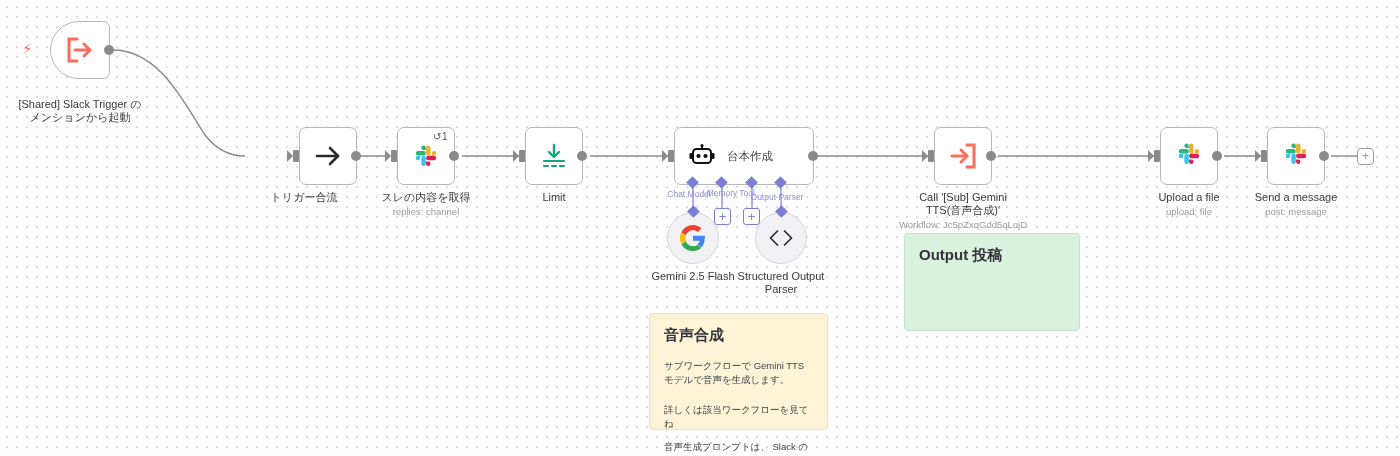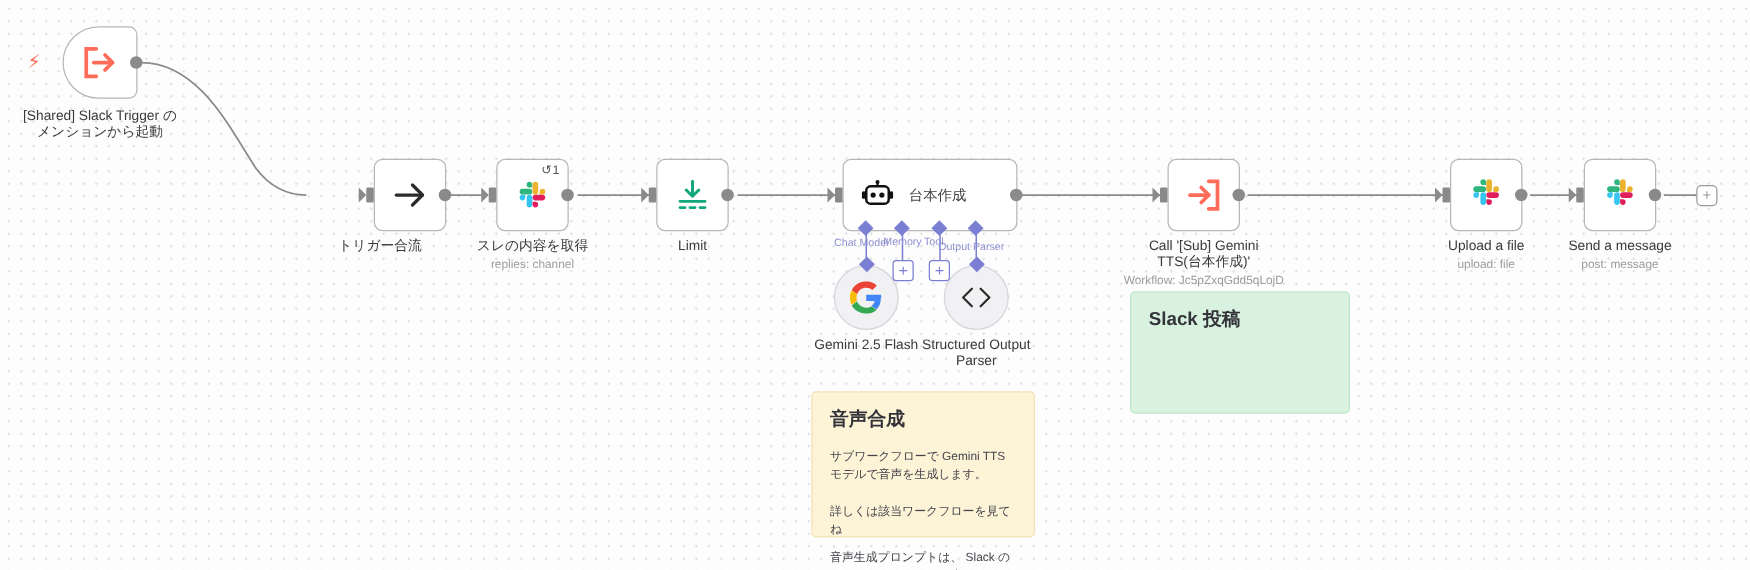--- a/index.html
+++ b/index.html
@@ -140,21 +140,21 @@
   <div class="node" style="left:50px; top:21px;">
     <span class="bolt" style="left:-28px; top:19px;">⚡</span>
     <div class="nbox trigger">
       <svg width="30" height="28" viewBox="0 0 30 28">
         <path d="M12,3 L4,3 L4,25 L12,25" stroke="#ff6d5a" stroke-width="3" fill="none" stroke-linecap="round"></path>
         <line x1="10" y1="14" x2="25" y2="14" stroke="#ff6d5a" stroke-width="3" stroke-linecap="round"></line>
         <polyline points="19,8 25,14 19,20" stroke="#ff6d5a" stroke-width="3" fill="none" stroke-linecap="round" stroke-linejoin="round"></polyline>
       </svg>
       <span class="port-out"></span>
     </div>
-    <div class="caption wrap" style="top:66px;">
+    <div class="caption wrap" style="top:77px;">
       <span>[Shared] Slack Trigger の</span><br>
       <span>メンションから起動</span>
     </div>
   </div>
 
   <div class="node" style="left:251px; top:127px;padding-left:48px;">
     <div class="nbox">
       <span class="port-in"></span>
       <svg width="30" height="24" viewBox="0 0 30 24">
         <line x1="4" y1="12" x2="25" y2="12" stroke="#2b2b2b" stroke-width="2.6" stroke-linecap="round"></line>
@@ -260,21 +260,21 @@
       <span class="port-in"></span>
       <svg width="30" height="28" viewBox="0 0 30 28">
         <line x1="4" y1="14" x2="19" y2="14" stroke="#ff6d5a" stroke-width="3" stroke-linecap="round"></line>
         <polyline points="13,8 19,14 13,20" stroke="#ff6d5a" stroke-width="3" fill="none" stroke-linecap="round" stroke-linejoin="round"></polyline>
         <path d="M19,3 L26,3 L26,25 L19,25" stroke="#ff6d5a" stroke-width="3" fill="none" stroke-linecap="round"></path>
       </svg>
       <span class="port-out"></span>
     </div>
     <div class="caption wrap">
       <span>Call '[Sub] Gemini</span><br>
-      <span>TTS(台本作成)'</span>
+      <span>TTS(音声合成)'</span>
       <span class="subcap">Workflow: Jc5pZxqGdd5qLojD</span>
     </div>
   </div>
 
   <div class="node" style="left:1267px; top:127px;">
     <div class="nbox">
       <span class="port-in"></span>
       <svg width="27" height="27" viewBox="0 0 24 24">
         <path fill="#36C5F0" d="M6.4,13.6a2,2,0,1,1-2-2h2Zm1,0a2,2,0,0,1,4,0v5a2,2,0,0,1-4,0Z" transform="translate(0,-2)"></path>
         <path fill="#2EB67D" d="M9.4,6.4a2,2,0,1,1,2-2v2Zm0,1a2,2,0,0,1,0,4h-5a2,2,0,0,1,0-4Z" transform="translate(0,-2)"></path>
@@ -302,21 +302,21 @@
     </div>
     <div class="caption">
       <span>Upload a file</span>
       <span class="subcap">upload: file</span>
     </div>
   </div>
 
   <div class="addnode" style="left:1357px; top:148px;">+</div>
 
   <div class="sticky green" style="left:904px; top:233px; width:176px; height:98px;">
-    <h3>Slack 投稿</h3>
+    <h3>Output 投稿</h3>
   </div>
 
   <div class="sticky yellow" style="left:649px; top:313px; width:179px; height:117px;">
     <h3 style="margin-bottom:14px;">音声合成</h3>
     <p style="margin-bottom:16px;">サブワークフローで Gemini TTS モデルで音声を生成します。</p>
     <p>詳しくは該当ワークフローを見てね</p>
     <p>音声生成プロンプトは、 Slack のメッセージをそのまま食わせてます。</p>
   </div>
 
 </div>

